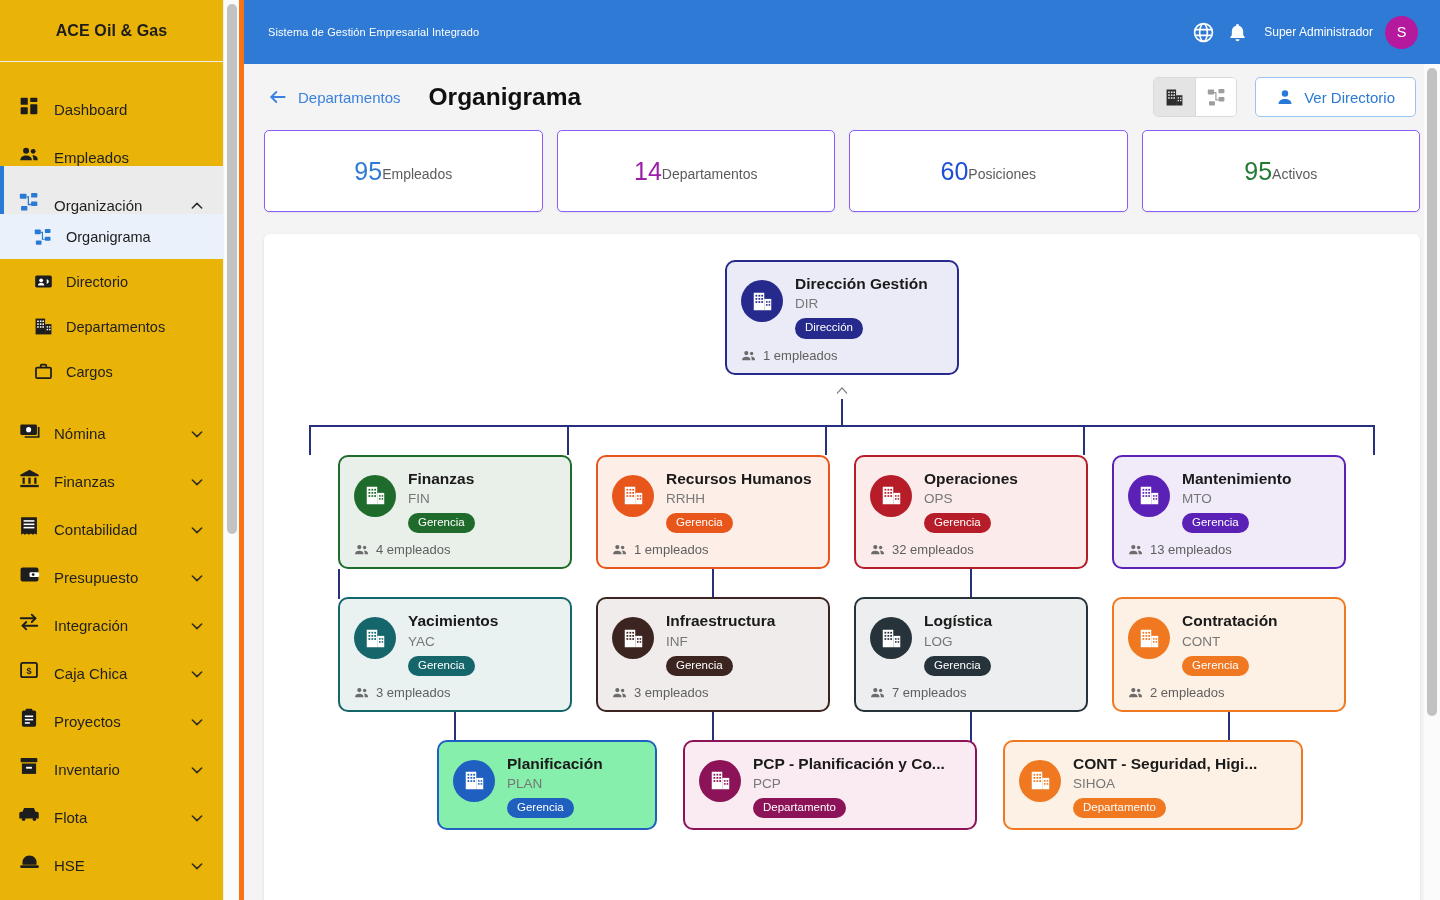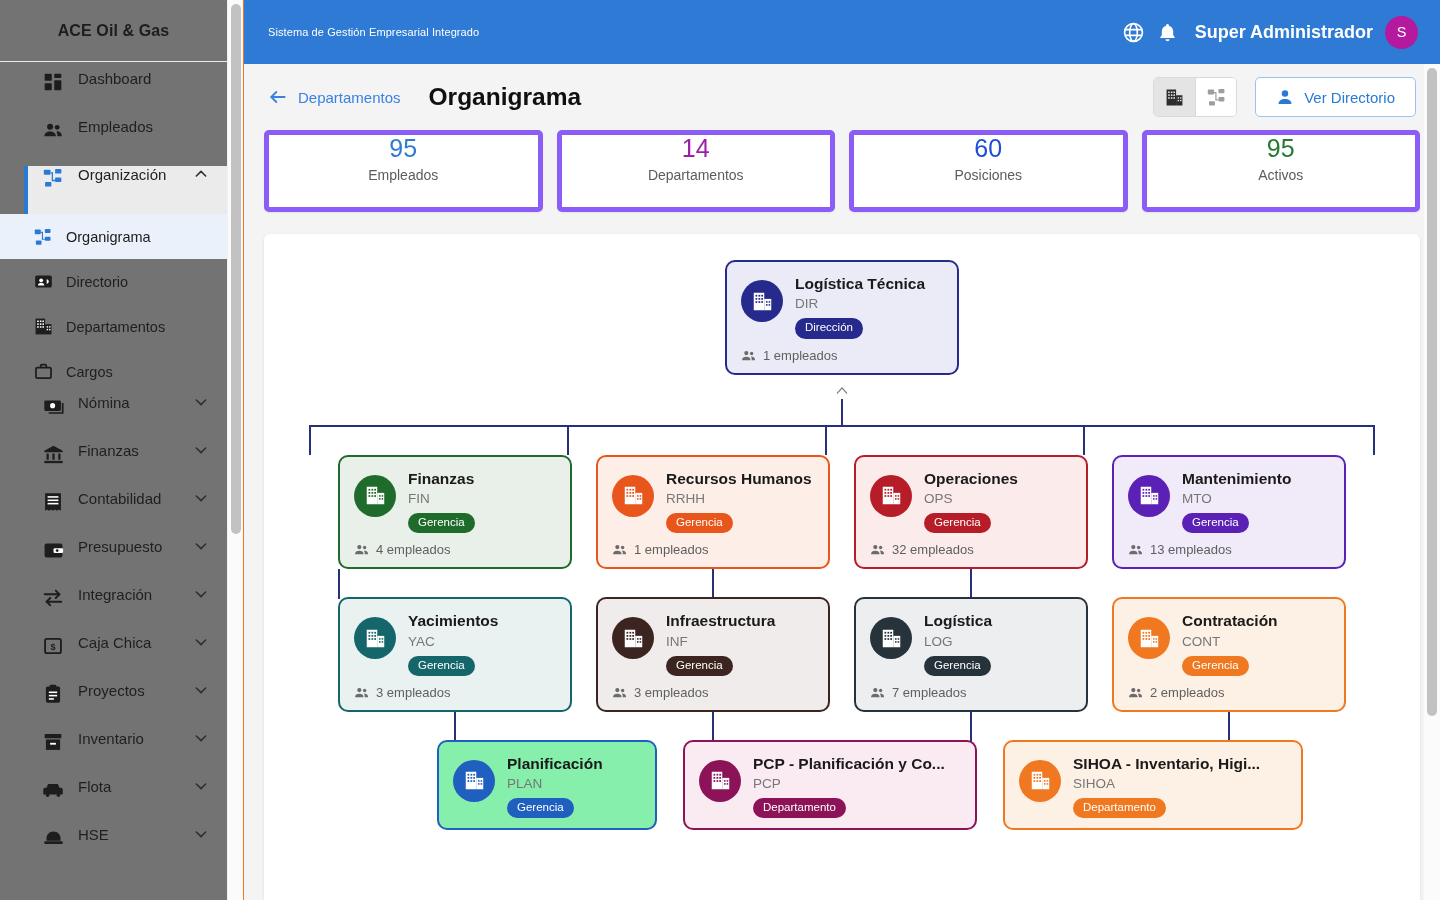--- a/index.html
+++ b/index.html
@@ -10,44 +10,43 @@
     overflow: hidden;
     font-family: "Liberation Sans", sans-serif;
     background: #f4f4f4;
     -webkit-font-smoothing: antialiased;
   }
   .app { display: flex; width: 1440px; height: 900px; position: relative; }
 
   
   .sidebar {
     width: 244px; height: 900px;
-    background: #737373;
+    background: #eab308;
     flex: 0 0 244px;
     position: relative;
     overflow: hidden;
-    border-right: 1px solid #f97316;
+    border-right: 5px solid #f97316;
   }
   .sidebar-inner { position: absolute; inset: 0 16px 0 0; overflow: hidden; }
   .brand {
     height: 62px;
     display: flex; align-items: center; justify-content: center;
     font-size: 16px; font-weight: bold; color: #1d1d1d;
     border-bottom: 1px solid #ececec;
     letter-spacing: .1px;
   }
   .nav { padding-top: 8px; }
   .nav-item {
-    display: flex; align-items: flex-start;
+    display: flex; align-items: flex-end;
     height: 48px;
     padding: 0 18px 0 16px;
     cursor: pointer;
     color: #1f1f1f;
     font-size: 15px;
     position: relative;
-    margin-left: 24px;
   }
   .nav-item .ico {
     width: 26px; height: 24px; margin-right: 12px;
     display: flex; align-items: center; justify-content: center;
     flex: 0 0 26px;
     color: #1d1d1d;
   }
   .nav-item .lbl { flex: 1 1 auto; white-space: nowrap; }
   .nav-item .chev { width: 16px; height: 16px; color: #30302f; flex: 0 0 16px; }
   .nav-item.active { background: #ebebeb; }
@@ -86,21 +85,21 @@
   }
   .topbar {
     height: 64px; background: #2f7ad4;
     display: flex; align-items: center;
     padding: 0 22px 0 24px;
     color: #fff;
   }
   .topbar .title { font-size: 11px; font-weight: normal; letter-spacing: .1px; }
   .topbar .spacer { flex: 1 1 auto; }
   .topbar .tb-icon { width: 26px; height: 26px; display:flex; align-items:center; justify-content:center; margin-left: 8px; cursor: pointer; }
-  .topbar .username { font-size: 18px; margin: 0 12px 0 14px; font-weight: bold; }
+  .topbar .username { font-size: 12px; margin: 0 12px 0 14px; }
   .avatar {
     width: 33px; height: 33px; border-radius: 50%;
     background: #b5199e;
     display: flex; align-items: center; justify-content: center;
     font-size: 14.5px; color: #fff;
   }
 
   .page { padding: 0 16px; height: 836px; overflow: hidden; position: relative; }
 
   .pagehead {
@@ -134,22 +133,22 @@
     height: 40px; padding: 0 20px;
     border: 1px solid #9cc3f0; border-radius: 5px;
     background: #fff; color: #2979d6;
     font-size: 15px; cursor: pointer;
   }
 
   
   .stats { display: flex; gap: 14px; padding: 0 4px; }
   .stat-card {
     flex: 1 1 0; height: 82px; background: #fff;
-    border: 5px solid #8b5cf6; border-radius: 5px;
-    display: flex; flex-direction: column; align-items: center; justify-content: flex-start;
+    border: 1px solid #8b5cf6; border-radius: 5px;
+    display: flex; flex-direction: row; align-items: center; justify-content: center;
     box-shadow: 0 1px 2px rgba(0,0,0,.07);
   }
   .stat-val { font-size: 25px; line-height: 1.05; font-weight: normal; }
   .stat-lbl { font-size: 14px; color: #5c5c5c; margin-top: 6px; }
 
   
   .tree-panel {
     margin: 22px 4px 0 4px; background: #fff;
     border-radius: 6px; box-shadow: 0 1px 3px rgba(0,0,0,.10);
     height: 700px; overflow: hidden; position: relative;
@@ -631,21 +630,21 @@
                         <rect x="7.4" y="11.6" width="2" height="2"></rect>
                         <rect x="10.6" y="11.6" width="2" height="2"></rect>
                         <rect x="16" y="11.6" width="1.8" height="1.8"></rect>
                         <rect x="19" y="11.6" width="1.8" height="1.8"></rect>
                         <rect x="16" y="15" width="1.8" height="1.8"></rect>
                         <rect x="19" y="15" width="1.8" height="1.8"></rect>
                       </g>
                     </svg>
                 </div>
                 <div class="node-body">
-                  <div class="node-name">Logística Técnica</div>
+                  <div class="node-name">Dirección Gestión</div>
                   <div class="node-code">DIR</div>
                   <span class="badge" style="background:#262a8c">Dirección</span>
                 </div>
               </div>
               <div class="node-foot">
                 <span>
                   <svg width="15" height="15" viewBox="0 0 24 24" fill="#6b6b6b">
                       <circle cx="8.5" cy="8" r="3.4"></circle>
                       <circle cx="17" cy="8.8" r="2.7"></circle>
                       <path d="M1.6 19.5c0-3.5 3.1-5.4 6.9-5.4s6.9 1.9 6.9 5.4z"></path>
@@ -1125,21 +1124,21 @@
                             <rect x="7.4" y="11.6" width="2" height="2"></rect>
                             <rect x="10.6" y="11.6" width="2" height="2"></rect>
                             <rect x="16" y="11.6" width="1.8" height="1.8"></rect>
                             <rect x="19" y="11.6" width="1.8" height="1.8"></rect>
                             <rect x="16" y="15" width="1.8" height="1.8"></rect>
                             <rect x="19" y="15" width="1.8" height="1.8"></rect>
                           </g>
                         </svg>
                     </div>
                     <div class="node-body">
-                      <div class="node-name">SIHOA - Inventario, Higi...</div>
+                      <div class="node-name">CONT - Seguridad, Higi...</div>
                       <div class="node-code">SIHOA</div>
                       <span class="badge" style="background:#f07820">Departamento</span>
                     </div>
                   </div>
                 </div>
               </div>
 
             </div>
 
           </div>

